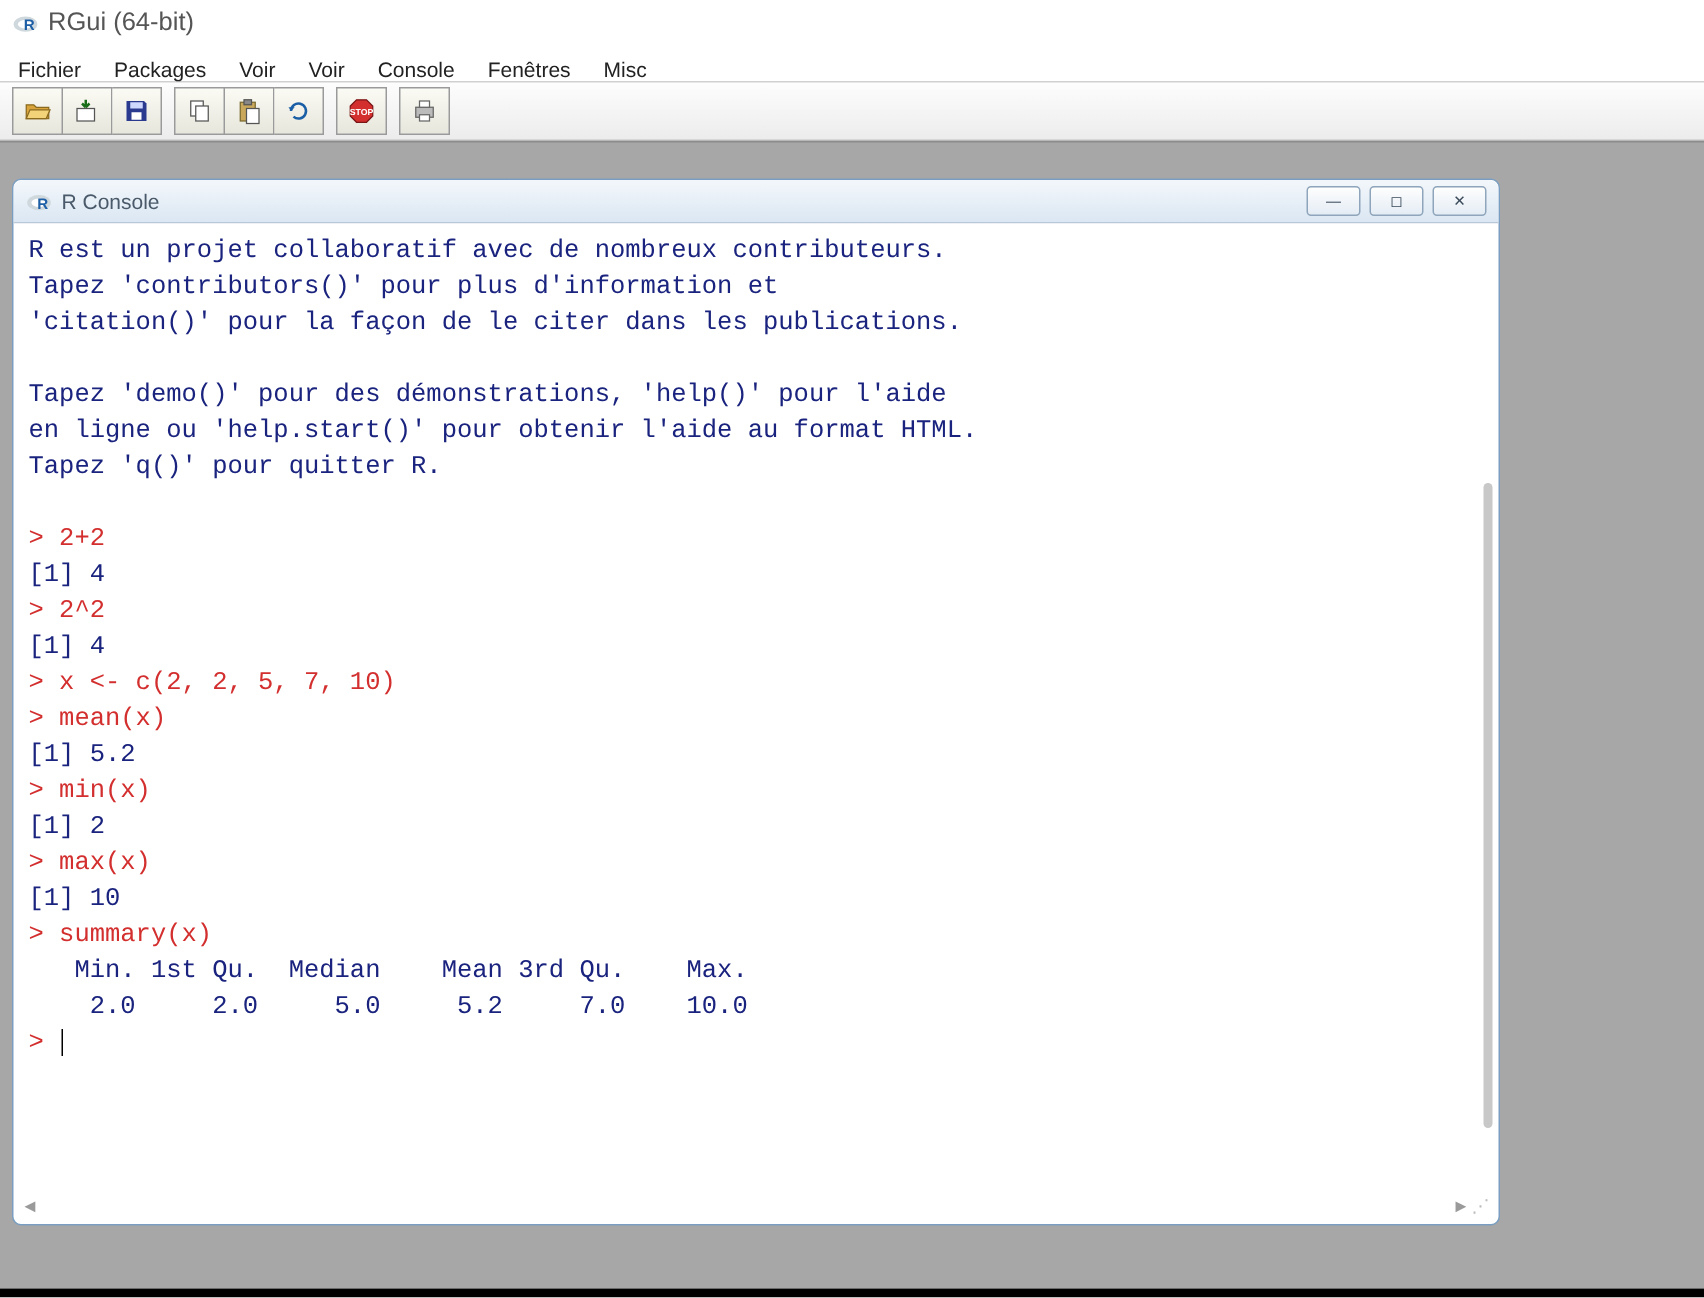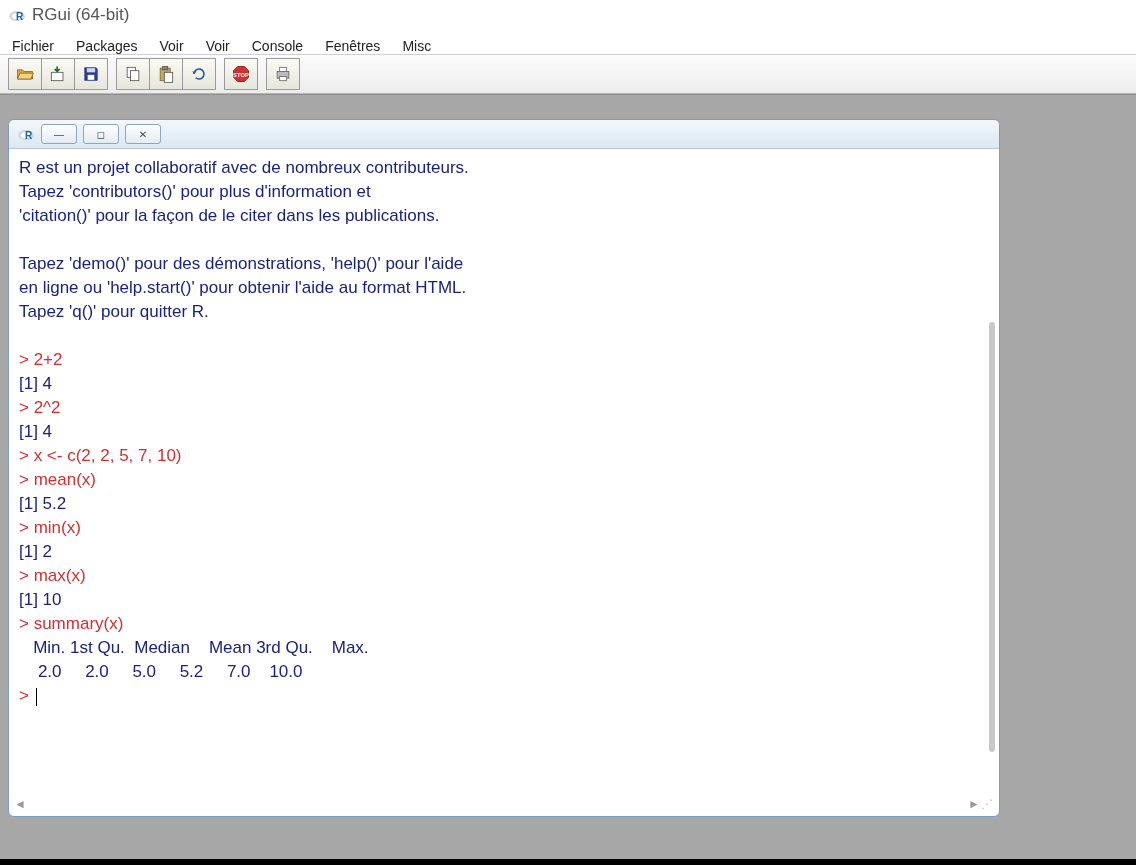--- a/index.html
+++ b/index.html
@@ -14,21 +14,21 @@
 .tb-btn{width:32px;height:30px;border:1px solid #9a9a9a;background:linear-gradient(#fbfbf5,#e6e6dc);display:flex;align-items:center;justify-content:center;cursor:pointer;}
 .tb-btn + .tb-btn{border-left:none;}
 .tb-btn svg{width:20px;height:20px;}
 .mdi-area{position:absolute;left:0;right:0;top:94px;bottom:6px;background:#a7a7a7;border-top:1px solid #8c8c8c;}
 .child-window{position:absolute;left:8px;top:24px;width:990px;height:696px;background:#fff;border:1px solid #7a9ec2;border-radius:6px;box-shadow:0 0 0 1px rgba(255,255,255,.4) inset;}
 .child-titlebar{height:28px;background:linear-gradient(#f3f7fb,#dbe7f3);border-bottom:1px solid #b8c8d8;border-radius:6px 6px 0 0;display:flex;align-items:center;padding:0 8px;gap:6px;}
 .child-title{color:#4a5a6a;font-size:14px;flex:1;}
 .win-btns{display:flex;gap:6px;}
 .win-btn{width:34px;height:18px;border:1px solid #8fa5bb;border-radius:3px;background:linear-gradient(#fefefe,#e4ecf4);display:flex;align-items:center;justify-content:center;font-size:10px;color:#3a4a5a;cursor:pointer;}
 .console-body{position:absolute;left:4px;right:4px;top:30px;bottom:22px;overflow:hidden;padding:6px 10px 6px 6px;box-sizing:border-box;}
-.console-pre{font-family:Liberation Sans, sans-serif;font-size:17px;line-height:24px;white-space:pre;margin:0;}
+.console-pre{font-family:Liberation Mono, monospace;font-size:17px;line-height:24px;white-space:pre;margin:0;}
 .out{color:#1a237e;}
 .inp{color:#d32f2f;}
 .caret{display:inline-block;width:1px;height:18px;background:#000;vertical-align:middle;margin-left:2px;}
 .v-scroll{position:absolute;right:4px;top:32px;bottom:22px;width:12px;background:transparent;}
 .v-track{position:absolute;top:0;bottom:0;right:0;width:6px;background:transparent;}
 .v-thumb{position:absolute;right:0;width:6px;top:170px;height:430px;background:#c8c8c8;border-radius:3px;}
 .h-scroll{position:absolute;left:4px;right:4px;bottom:4px;height:16px;display:flex;align-items:center;justify-content:space-between;color:#9a9a9a;font-size:12px;}
 .h-arrow{width:14px;height:14px;display:flex;align-items:center;justify-content:center;}
 .grip{width:14px;height:14px;color:#bbb;font-size:12px;}
 .bottom-bar{position:absolute;left:0;right:0;bottom:0;height:6px;background:#000;}
@@ -122,20 +122,21 @@
 <div class="mdi-area">
   <div class="child-window">
     <div class="child-titlebar">
       <span class="r-logo">
         <svg viewBox="0 0 32 32">
             <ellipse cx="16" cy="18" rx="14" ry="9" fill="#cfd8dc"></ellipse>
             <ellipse cx="16" cy="18" rx="9" ry="5" fill="#fff"></ellipse>
             <text x="14" y="25" font-size="18" font-weight="bold" fill="#1f5fa6" font-family="Arial">R</text>
           </svg>
       </span>
+      <span class="child-title">R Console</span>
       <div class="win-btns">
         <div class="win-btn">—</div>
         <div class="win-btn">◻</div>
         <div class="win-btn">✕</div>
       </div>
     </div>
 
     <div class="console-body">
 <pre class="console-pre"><span class="out">R est un projet collaboratif avec de nombreux contributeurs.</span>
 <span class="out">Tapez 'contributors()' pour plus d'information et</span>

